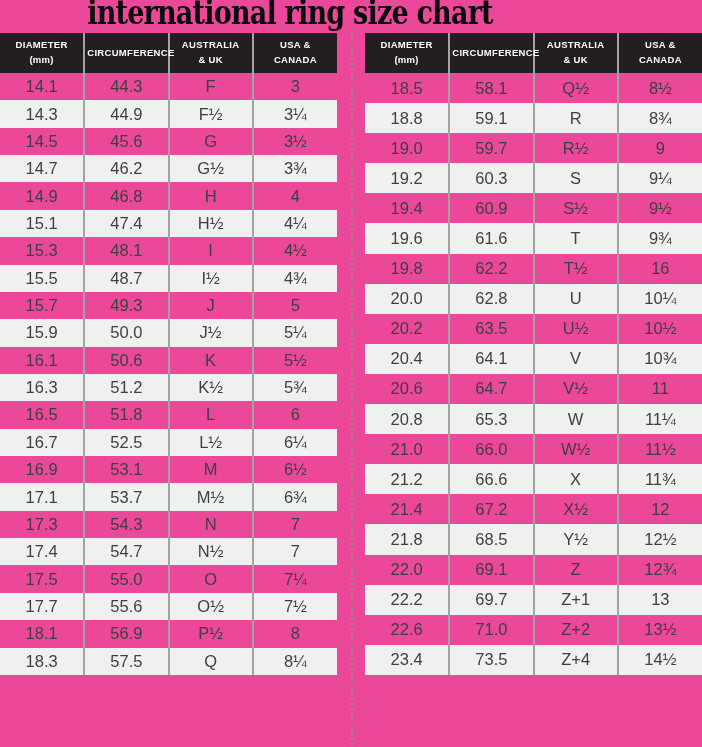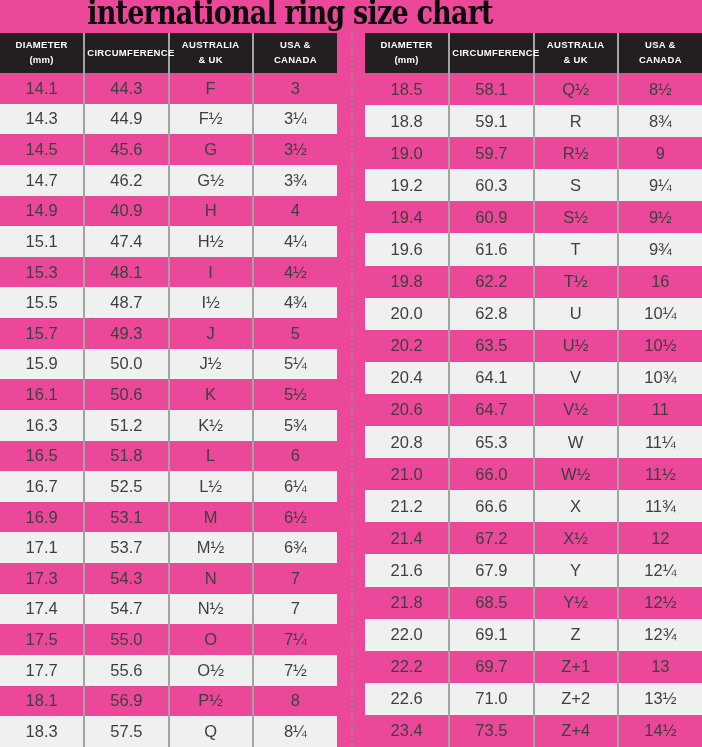--- a/index.html
+++ b/index.html
@@ -21,21 +21,21 @@
     font-size:33px;
     letter-spacing:-1px;
     color:var(--title-text,#0c0c0c);
     transform:scaleX(0.82);
     transform-origin:center top;
     white-space:nowrap;
   }
   table.ring-table {
     position:absolute;
     top:33px;
-    width:337px; height:714px;
+    width:337px; height:642px;
     border-collapse:collapse;
     table-layout:fixed;
   }
   table.ring-table.left  { left:0; }
   table.ring-table.right { left:365px; }
   .ring-table th {
     background:var(--header-bg,#231f20);
     color:var(--header-text,#ffffff);
     font-size:9.5px;
     font-weight:bold;
@@ -102,21 +102,21 @@
           <td>3½</td>
         </tr>
         <tr>
           <td>14.7</td>
           <td>46.2</td>
           <td>G½</td>
           <td>3¾</td>
         </tr>
         <tr>
           <td>14.9</td>
-          <td>40.9</td>
+          <td>46.8</td>
           <td>H</td>
           <td>4</td>
         </tr>
         <tr>
           <td>15.1</td>
           <td>47.4</td>
           <td>H½</td>
           <td>4¼</td>
         </tr>
         <tr>
@@ -312,26 +312,20 @@
           <td>X</td>
           <td>11¾</td>
         </tr>
         <tr>
           <td>21.4</td>
           <td>67.2</td>
           <td>X½</td>
           <td>12</td>
         </tr>
         <tr>
-          <td>21.6</td>
-          <td>67.9</td>
-          <td>Y</td>
-          <td>12¼</td>
-        </tr>
-        <tr>
           <td>21.8</td>
           <td>68.5</td>
           <td>Y½</td>
           <td>12½</td>
         </tr>
         <tr>
           <td>22.0</td>
           <td>69.1</td>
           <td>Z</td>
           <td>12¾</td>

